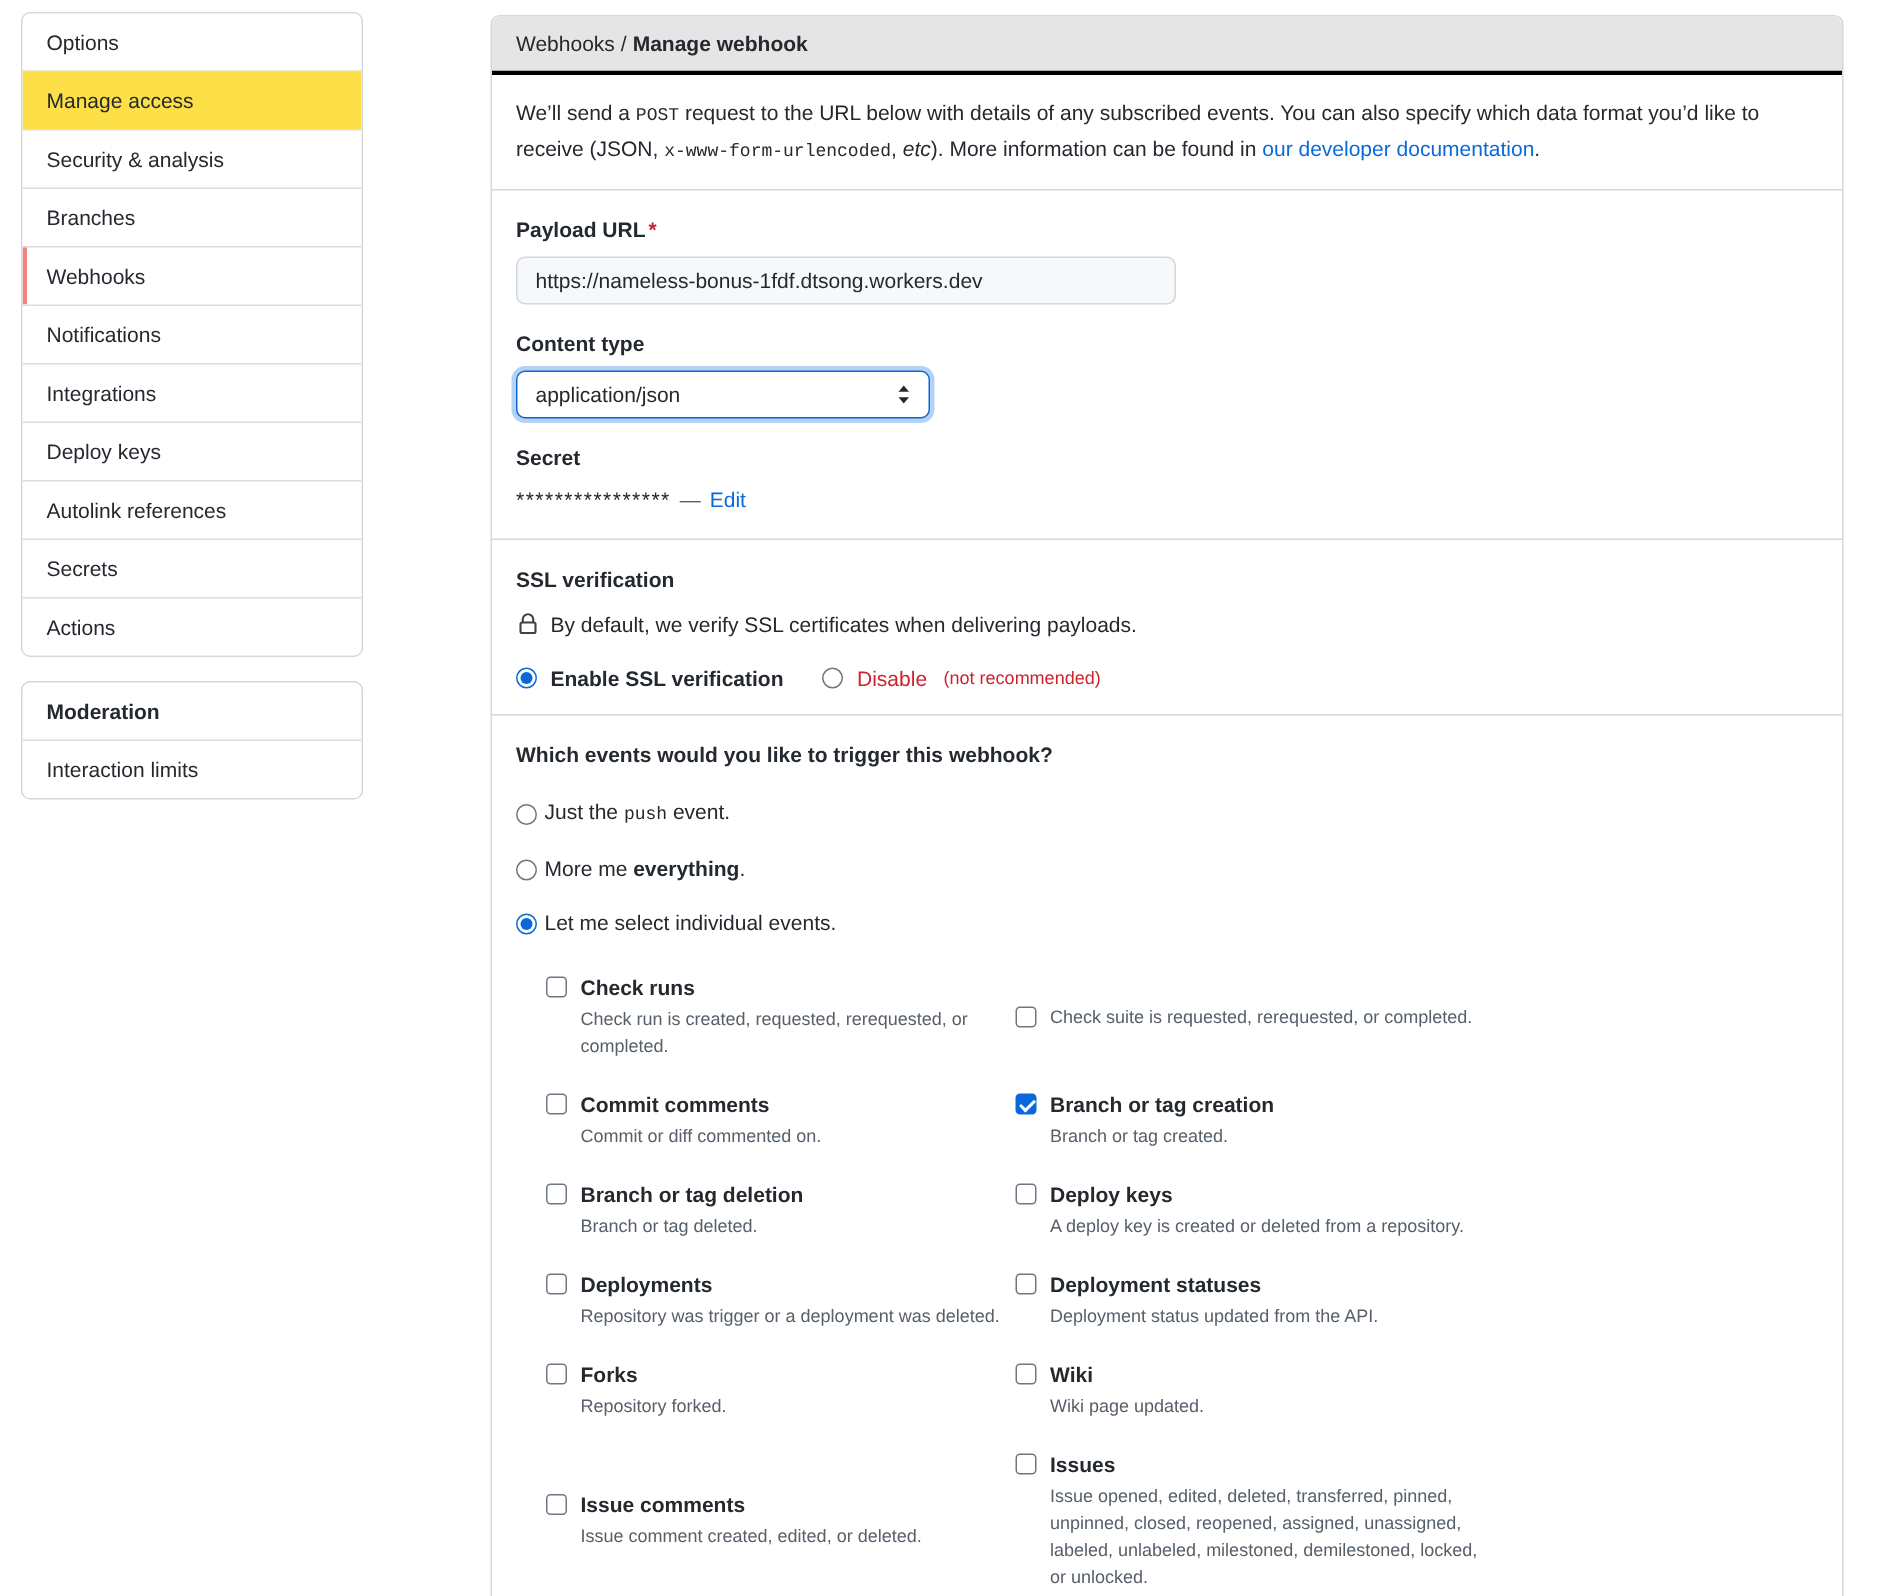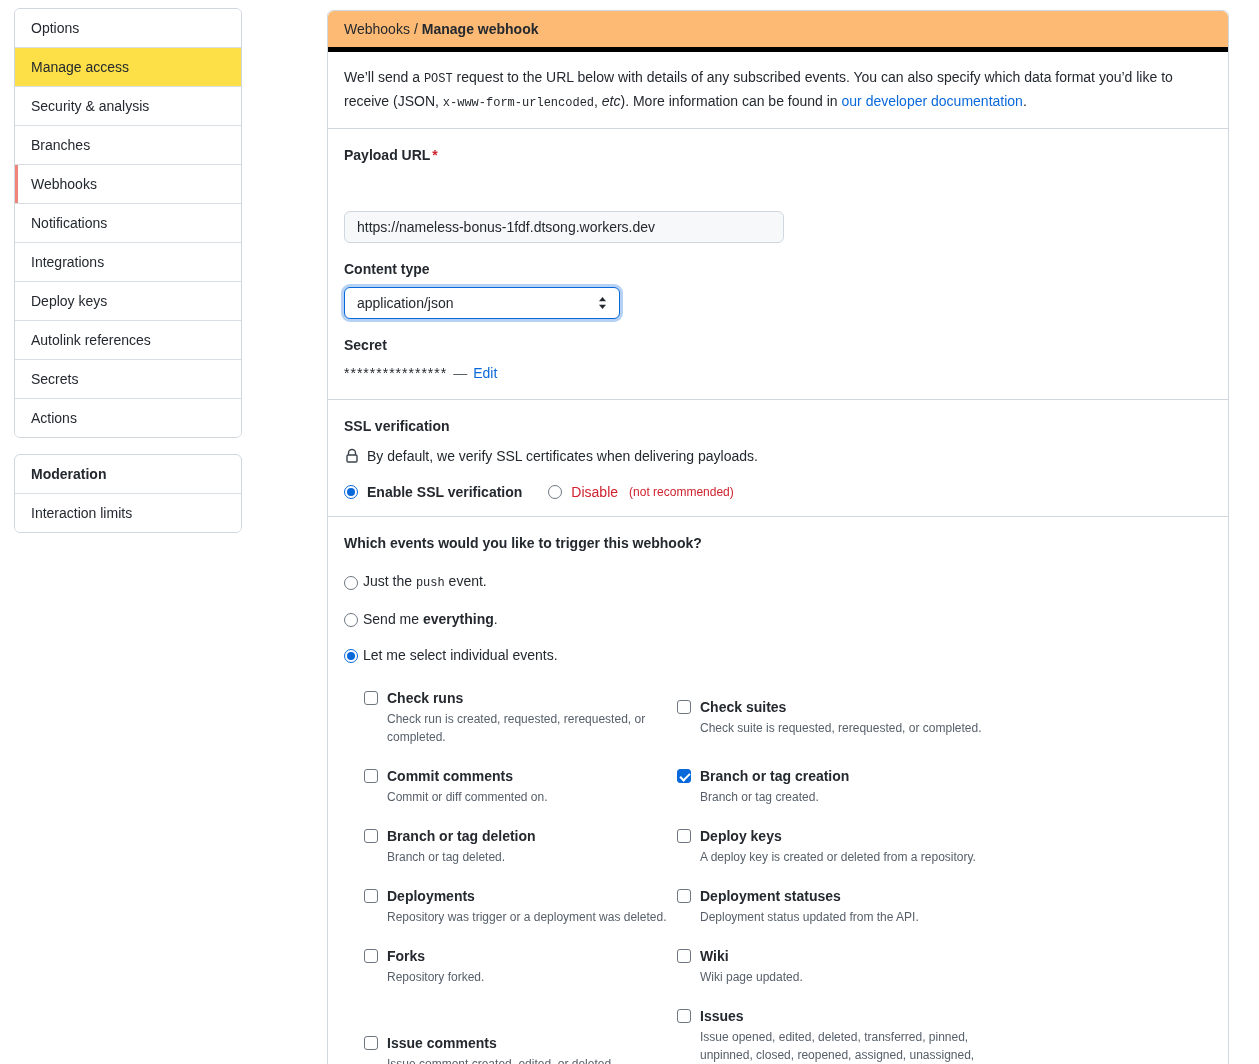--- a/index.html
+++ b/index.html
@@ -12,39 +12,39 @@
   .sb-box + .sb-box { margin-top:16px; }
   .sb-item { position:relative; padding:9px 16px; line-height:20px; cursor:pointer; background:#fff; }
   .sb-item + .sb-item, .sb-header + .sb-item { border-top:1px solid #d8dee4; }
   .sb-item.gray { background:#fde047; }
   .sb-item.active::before { content:""; position:absolute; left:0; top:0; bottom:0; width:3px; background:#f0857c; }
   .sb-header { padding:9px 16px; line-height:20px; font-weight:700; }
 
   
   .panel { position:absolute; left:327px; top:10px; width:902px; height:1200px;
     border:1px solid #d0d7de; border-radius:6px; background:#fff; }
-  .panel-header { background:#fdba74; border-bottom:5px solid #000000; border-radius:6px 6px 0 0;
+  .panel-header { background:#e5e5e5; border-bottom:3px solid #000000; border-radius:6px 6px 0 0;
     padding:8px 16px; line-height:20px; }
   .crumb-parent { color:#24292f; text-decoration:none; cursor:pointer; }
   .crumb-sep { margin:0 4px; }
   .crumb-current { font-weight:700; }
   .panel-desc { padding:14px 16px; border-bottom:1px solid #d0d7de; line-height:22px; }
   .form-body { padding:16px; }
 
   code.inline { font-family:"Liberation Mono","DejaVu Sans Mono",monospace; font-size:12px; }
   em.inline { font-style:italic; }
   a.link { color:#0969da; text-decoration:none; cursor:pointer; }
 
   .field { margin-bottom:16px; }
   .field-label { font-weight:700; line-height:20px; margin-bottom:8px; }
   .required { color:#cf222e; margin-left:2px; }
 
   .text-input { width:440px; height:32px; padding:5px 12px; font-size:14px; color:#24292f;
     background:#f6f8fa; border:1px solid #d0d7de; border-radius:6px;
-    font-family:"Liberation Sans","DejaVu Sans",sans-serif;margin-top:38px; }
+    font-family:"Liberation Sans","DejaVu Sans",sans-serif; }
 
   .select-box { width:276px; height:32px; display:flex; align-items:center; justify-content:space-between;
     padding:0 12px; background:#fff; border:1px solid #0969da; border-radius:6px;
     box-shadow:0 0 0 3px rgba(9,105,218,.3); cursor:pointer; }
 
   .secret-line { display:flex; align-items:center; gap:6px; line-height:20px; }
   .secret-mask { letter-spacing:1px; }
   .secret-dash { color:#57606a; }
 
   hr.divider { border:none; border-top:1px solid #d0d7de; margin:16px -16px; }
@@ -169,41 +169,40 @@
     <div>
       <div class="events-question">Which events would you like to trigger this webhook?</div>
 
       <label class="event-radio">
         <span class="radio"></span>
         <span><span>Just the </span><code class="inline">push</code><span> event.</span></span>
       </label>
 
       <label class="event-radio">
         <span class="radio"></span>
-        <span><span>Send me </span><span style="font-weight:700;">everything</span><span>.</span></span>
+        <span><span>More me </span><span style="font-weight:700;">everything</span><span>.</span></span>
       </label>
 
       <label class="event-radio">
         <span class="radio checked"></span>
         <span>Let me select individual events.</span>
       </label>
 
       <div class="event-grid">
 
         <div class="cell">
           <span class="checkbox"></span>
           <div class="cell-text">
               <div class="cell-label">Check runs</div>
               <div class="cell-desc">Check run is created, requested, rerequested, or completed.</div>
             </div>
         </div>
         <div class="cell">
           <span class="checkbox"></span>
           <div class="cell-text">
-              <div class="cell-label">Check suites</div>
               <div class="cell-desc">Check suite is requested, rerequested, or completed.</div>
             </div>
         </div>
 
         <div class="cell">
           <span class="checkbox"></span>
           <div class="cell-text">
               <div class="cell-label">Commit comments</div>
               <div class="cell-desc">Commit or diff commented on.</div>
             </div>

